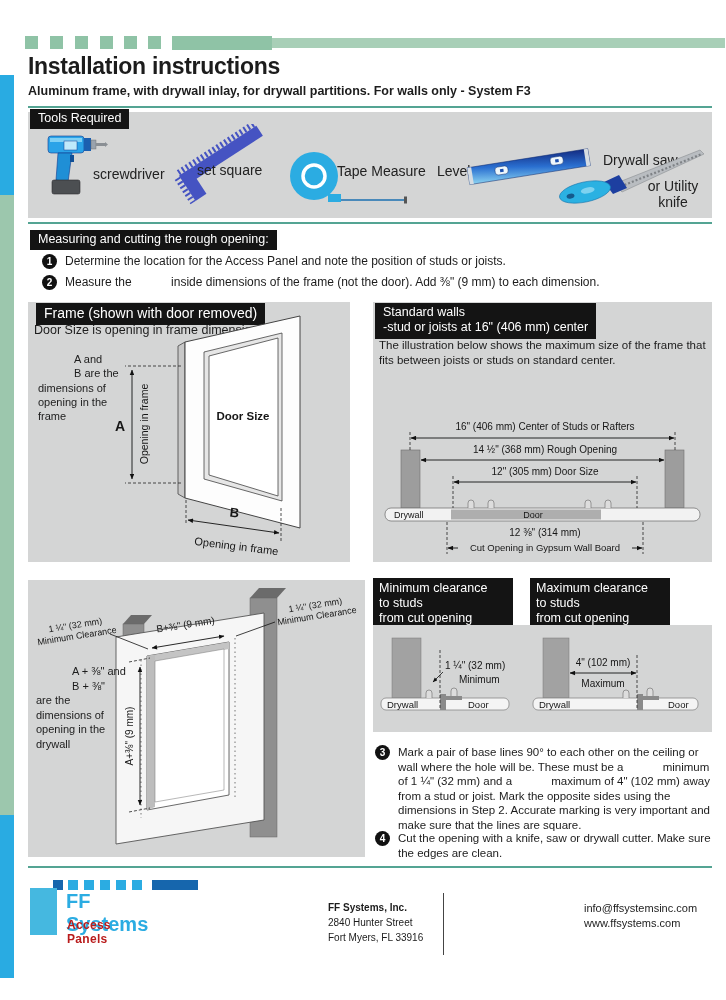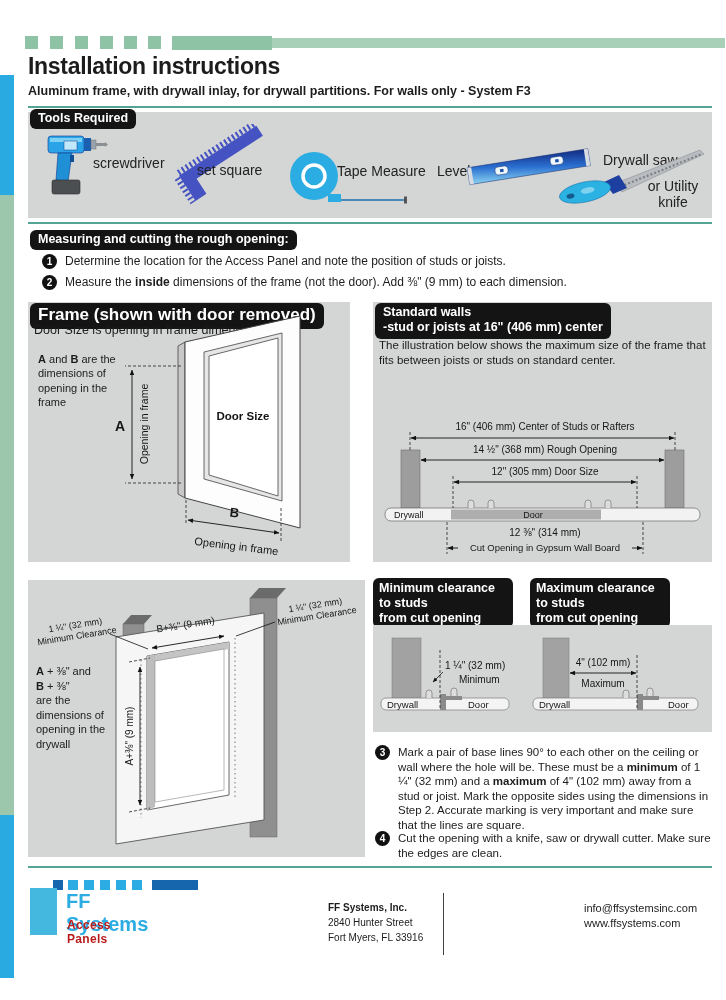--- a/index.html
+++ b/index.html
@@ -1,28 +1,28 @@
 <!DOCTYPE html>
 <html><head>
 <meta charset="utf-8">
 <style>
   html,body{margin:0;padding:0;background:#fff;}
   .page{position:relative;width:726px;height:1000px;background:#fff;overflow:hidden;
         font-family:"Liberation Sans","DejaVu Sans",sans-serif;color:#1c1c1c;}
   .abs{position:absolute;}
-  .hdr{background:#141414;color:#fff;font-weight:bold;display:inline-block;
-       padding:2px 8px 3px;line-height:1.22;border-radius:6px;}
+  .hdr{background:#141414;color:#fff;font-weight:normal;display:inline-block;
+       padding:2px 8px 3px;line-height:1.22;}
   .panel{background:#d4d5d5;}
   .pl{white-space:pre-line;}
   .circ{width:15px;height:15px;border-radius:50%;background:#111;color:#fff;
         font-size:10px;font-weight:bold;text-align:center;line-height:15px;flex:0 0 15px;}
   .step{display:flex;gap:8px;font-size:12px;line-height:1.23;}
   .teal{height:2px;background:#54a493;}
   .toollabel{font-size:14px;color:#222;text-align:center;}
-  b{font-weight:bold;}
+  b{font-weight:normal;margin-left:36px;}
   svg text{font-family:"Liberation Sans","DejaVu Sans",sans-serif;fill:#161616;}
   .dim{stroke:#111;stroke-width:0.9;fill:none;}
   .dash{stroke:#222;stroke-width:0.8;fill:none;stroke-dasharray:3 2;}
 </style>
 </head>
 <body>
 
 <svg width="0" height="0" style="position:absolute">
   <defs>
     <marker id="aE" markerWidth="8" markerHeight="8" refX="5.6" refY="2.5" orient="auto">
@@ -66,21 +66,21 @@
       <rect x="4" y="16" width="32" height="4" fill="#7fd0f5"></rect>
       <rect x="18" y="19" width="13" height="9" fill="#bfe9fb" stroke="#123a8f" stroke-width="0.5"></rect>
       <rect x="38" y="16" width="7" height="13" fill="#1b5fb0"></rect>
       <rect x="45" y="18" width="5" height="9" fill="#9aa3ad" stroke="#666" stroke-width="0.4"></rect>
       <rect x="50" y="21" width="9" height="3" fill="#8a8f94"></rect>
       <polygon points="59,20 62,22.5 59,25" fill="#8a8f94"></polygon>
       <polygon points="12,31 26,31 22,60 10,58" fill="#1f8fd6" stroke="#123a8f" stroke-width="0.6"></polygon>
       <rect x="24" y="33" width="4" height="7" fill="#0f4f96"></rect>
       <rect x="6" y="58" width="28" height="14" rx="2" fill="#4c4f52" stroke="#2c2e30" stroke-width="0.6"></rect>
     </svg>
-    <div class="abs toollabel" style="left:65px;top:43px">screwdriver</div>
+    <div class="abs toollabel" style="left:65px;top:54px">screwdriver</div>
 
     <svg class="abs" style="left:130px;top:12px" width="118" height="82" viewBox="0 0 118 82">
       <g transform="rotate(-33 30 58)">
         <rect x="26" y="48" width="92" height="12" fill="#4553c2"></rect>
         <line x1="27" y1="45" x2="117" y2="45" stroke="#4553c2" stroke-width="6" stroke-dasharray="2 2.6"></line>
         <rect x="26" y="48" width="13" height="30" fill="#4553c2"></rect>
         <line x1="23" y1="49" x2="23" y2="78" stroke="#4553c2" stroke-width="6" stroke-dasharray="2 2.6"></line>
       </g>
     </svg>
     <div class="abs toollabel" style="left:169px;top:50px">set square</div>
@@ -129,21 +129,21 @@
   <div class="step abs" style="left:42px;top:254px;width:650px">
     <div class="circ">1</div>
     <div>Determine the location for the Access Panel and note the position of studs or joists.</div>
   </div>
   <div class="step abs" style="left:42px;top:275px;width:650px">
     <div class="circ">2</div>
     <div><span>Measure the </span><b>inside</b><span> dimensions of the frame (not the door). Add ⅜" (9 mm) to each dimension.</span></div>
   </div>
 
   <div class="abs panel" style="left:28px;top:302px;width:322px;height:260px">
-    <div class="hdr abs" style="left:2px;top:1px;font-size:17px">Frame (shown with door removed)</div>
+    <div class="hdr abs" style="left:8px;top:1px;font-size:14px">Frame (shown with door removed)</div>
     <div class="abs" style="left:6px;top:21px;font-size:12.5px">Door Size is opening in frame dimensions.</div>
     <div class="abs pl" style="left:10px;top:50px;width:95px;font-size:11px;line-height:1.3"><b>A</b><span> and </span><b>B</b><span> are the
 dimensions of
 opening in the
 frame</span></div>
 
     <svg class="abs" style="left:0;top:0" width="322" height="260" viewBox="0 0 322 260">
       <polygon points="150,44 157,40 157,196 150,192" fill="#c8c8c8" stroke="#444" stroke-width="0.8"></polygon>
       <polygon points="157,40 272,14 272,226 157,196" fill="#fdfdfd" stroke="#444" stroke-width="1"></polygon>
       <polygon points="176,50 254,31 254,199 176,177" fill="#e6e6e6" stroke="#444" stroke-width="0.8"></polygon>

